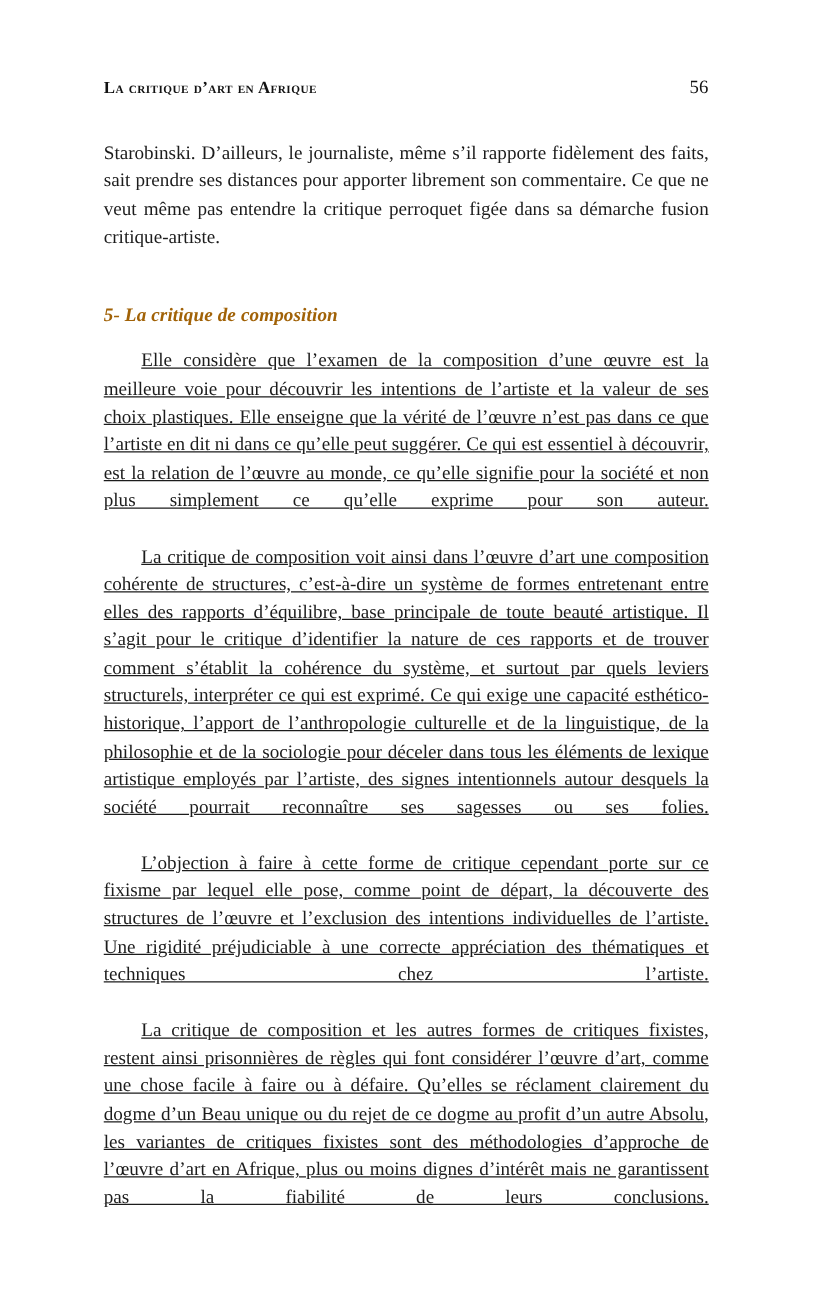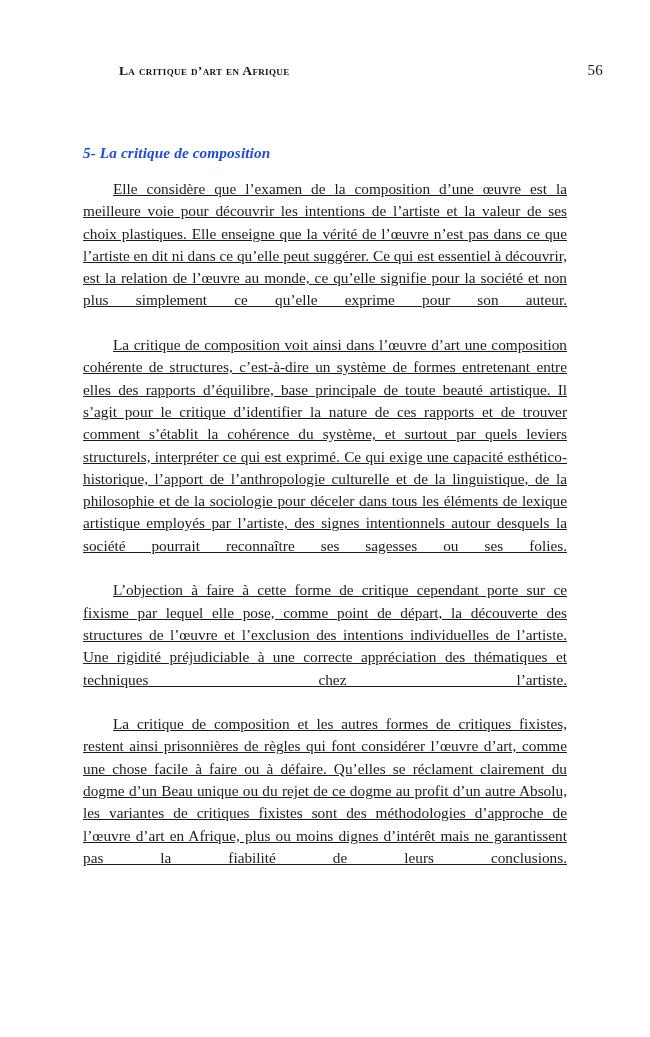--- a/index.html
+++ b/index.html
@@ -20,21 +20,20 @@
   
   .running-head {
     position: absolute;
     top: 62px;
     left: 83px;
     width: 484px;
     height: 20px;
     display: flex;
     align-items: baseline;
     justify-content: space-between;
-    margin-left: 36px;
   }
   .running-head-title {
     font-variant: small-caps;
     font-weight: bold;
     font-size: 13.5px;
     letter-spacing: 0.35px;
     color: #121212;
     white-space: nowrap;
   }
   .running-head-folio {
@@ -62,26 +61,26 @@
     -webkit-hyphens: none;
     hyphens: none;
   }
   p.para.indent {
     text-indent: 30px;
     text-decoration: underline;
   }
 
   
   h2.section-heading {
-    margin: 32px 0 16px 0;
+    margin: 21px 0 16px 0;
     font-size: 15.3px;
     font-weight: bold;
     font-style: italic;
     text-align: left;
-    color: #1d4ed8;
+    color: #a16207;
     letter-spacing: 0.1px;
   }
 
   
   p.para::after {
     content: "";
     display: inline-block;
     width: 100%;
   }
 </style>
@@ -90,20 +89,21 @@
 
 <div class="page">
 
   <div class="running-head">
     <span class="running-head-title">La critique d’art en Afrique</span>
     <span class="running-head-folio">56</span>
   </div>
 
   <div class="body-block">
 
+    <p class="para">Starobinski. D’ailleurs, le journaliste, même s’il rapporte fidèlement des faits, sait prendre ses distances pour apporter librement son commentaire. Ce que ne veut même pas entendre la critique perroquet figée dans sa démarche fusion critique-artiste.</p>
 
     <h2 class="section-heading">5- La critique de composition</h2>
 
     <p class="para indent">Elle considère que l’examen de la composition d’une œuvre est la meilleure voie pour découvrir les intentions de l’artiste et la valeur de ses choix plastiques. Elle enseigne que la vérité de l’œuvre n’est pas dans ce que l’artiste en dit ni dans ce qu’elle peut suggérer. Ce qui est essentiel à découvrir, est la relation de l’œuvre au monde, ce qu’elle signifie pour la société et non plus simplement ce qu’elle exprime pour son auteur.</p>
 
     <p class="para indent">La critique de composition voit ainsi dans l’œuvre d’art une composition cohérente de structures, c’est-à-dire un système de formes entretenant entre elles des rapports d’équilibre, base principale de toute beauté artistique. Il s’agit pour le critique d’identifier la nature de ces rapports et de trouver comment s’établit la cohérence du système, et surtout par quels leviers structurels, interpréter ce qui est exprimé. Ce qui exige une capacité esthético-historique, l’apport de l’anthropologie culturelle et de la linguistique, de la philosophie et de la sociologie pour déceler dans tous les éléments de lexique artistique employés par l’artiste, des signes intentionnels autour desquels la société pourrait reconnaître ses sagesses ou ses folies.</p>
 
     <p class="para indent">L’objection à faire à cette forme de critique cependant porte sur ce fixisme par lequel elle pose, comme point de départ, la découverte des structures de l’œuvre et l’exclusion des intentions individuelles de l’artiste. Une rigidité préjudiciable à une correcte appréciation des thématiques et techniques chez l’artiste.</p>
 
     <p class="para indent">La critique de composition et les autres formes de critiques fixistes, restent ainsi prisonnières de règles qui font considérer l’œuvre d’art, comme une chose facile à faire ou à défaire. Qu’elles se réclament clairement du dogme d’un Beau unique ou du rejet de ce dogme au profit d’un autre Absolu, les variantes de critiques fixistes sont des méthodologies d’approche de l’œuvre d’art en Afrique, plus ou moins dignes d’intérêt mais ne garantissent pas la fiabilité de leurs conclusions.</p>

